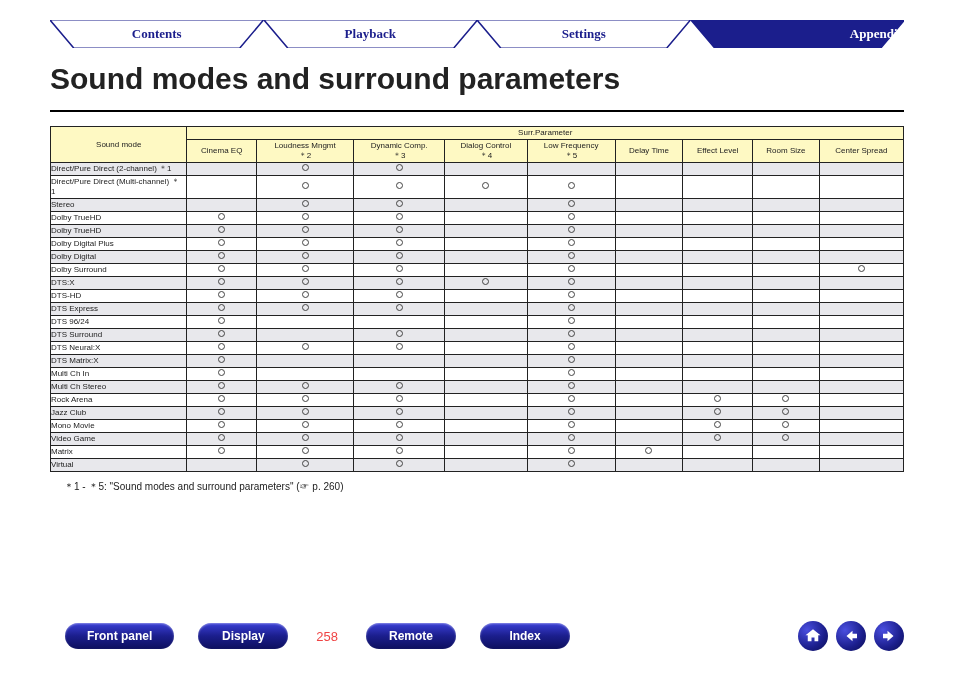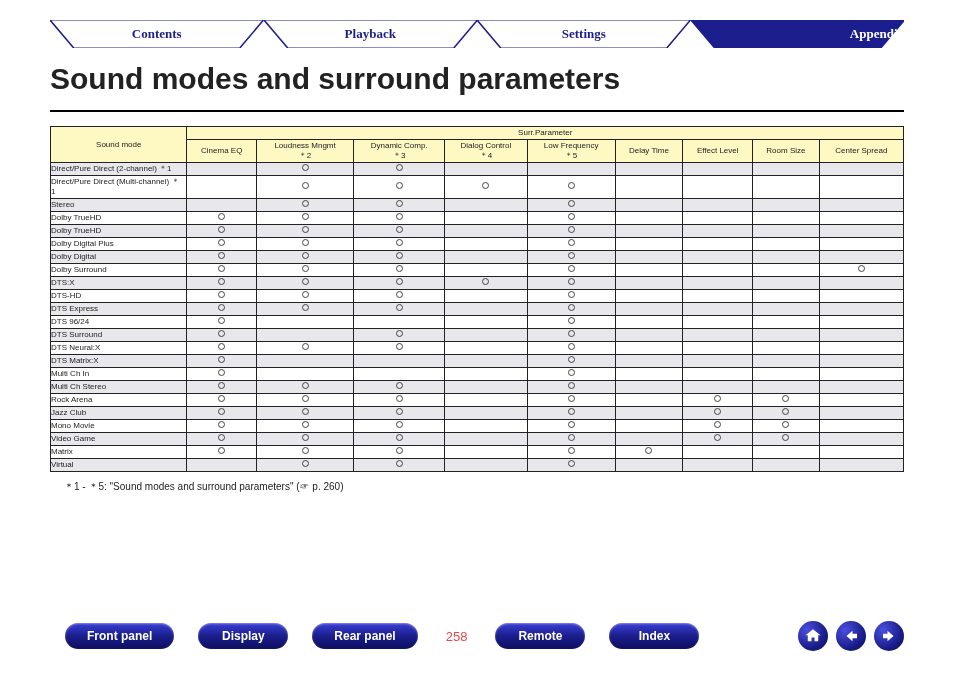--- a/index.html
+++ b/index.html
@@ -452,21 +452,20 @@
         </tr>
       </tbody>
 </table>
 </div>
 
 <div class="footnote">＊1 - ＊5: "Sound modes and surround parameters" (☞ p. 260)</div>
 
 <div class="bottom-bar">
   <div class="pill">Front panel</div>
   <div class="pill">Display</div>
-  <div class="pill">Rear panel</div>
   <div class="page-num">258</div>
   <div class="pill">Remote</div>
   <div class="pill">Index</div>
   <div class="nav-icons">
     <div class="nav-circle">
       <svg viewBox="0 0 24 24">
           <path d="M12 3 L2 11 h3 v8 h5 v-5 h4 v5 h5 v-8 h3 Z"></path>
         </svg>
     </div>
     <div class="nav-circle">

